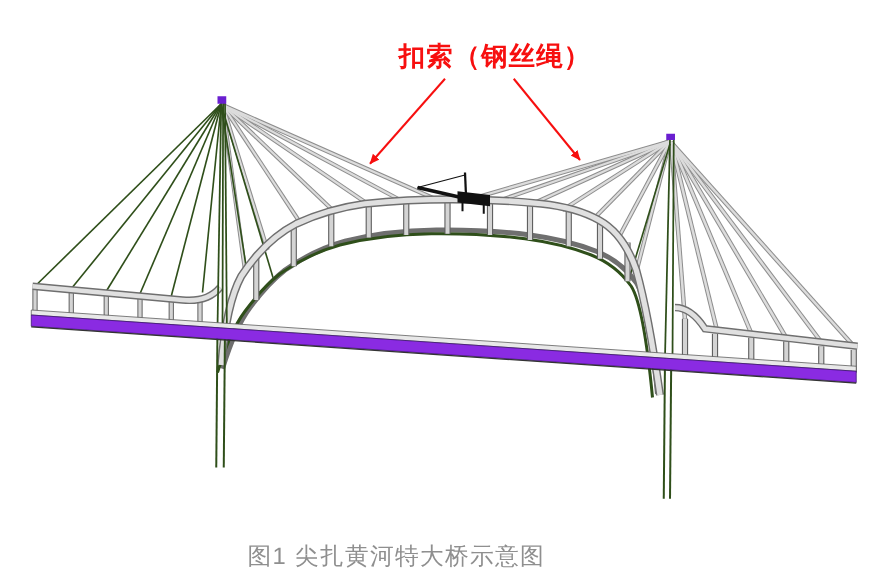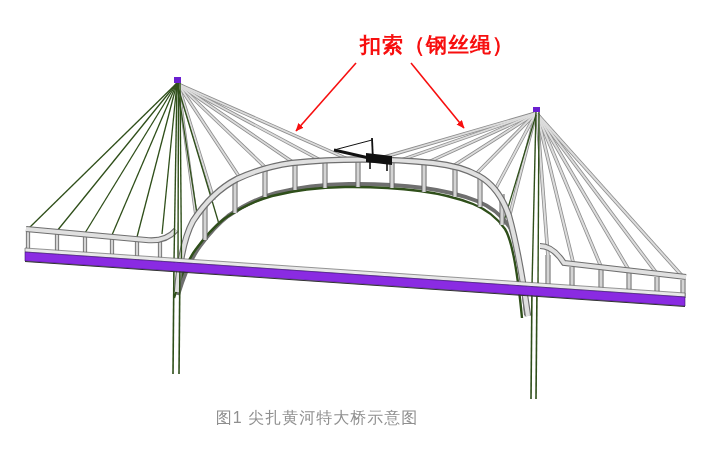--- a/index.html
+++ b/index.html
@@ -1,26 +1,26 @@
 <!DOCTYPE html>
 <html><head>
 <meta charset="utf-8">
 <style>
   html,body{margin:0;padding:0;background:#ffffff;}
   body{width:710px;height:464px;font-family:"Liberation Sans", sans-serif;}
   .fig{position:relative;width:710px;height:464px;background:#fff;overflow:hidden;}
   .fig svg{position:absolute;top:0;left:0;}
   .annot{
     position:absolute;top:31px;left:278px;width:236px;
-    text-align:right;color:#f70f0f;font-size:21px;font-weight:bold;
+    text-align:center;color:#f70f0f;font-size:21px;font-weight:bold;
     letter-spacing:1px;white-space:nowrap;
   }
   .caption{
-    position:absolute;top:408px;left:0;width:634px;
-    text-align:center;color:#8f8f8f;font-size:16px;letter-spacing:1px;
+    position:absolute;top:432px;left:0;width:634px;
+    text-align:center;color:#8f8f8f;font-size:19px;letter-spacing:1px;
   }
 </style>
 </head>
 <body>
 
 <div class="fig">
 
   <svg width="710" height="464" viewBox="0 0 710 464">
     <defs>
       <marker id="arrowhead" markerWidth="12" markerHeight="12" refX="7.5" refY="3.5" orient="auto" markerUnits="userSpaceOnUse">

